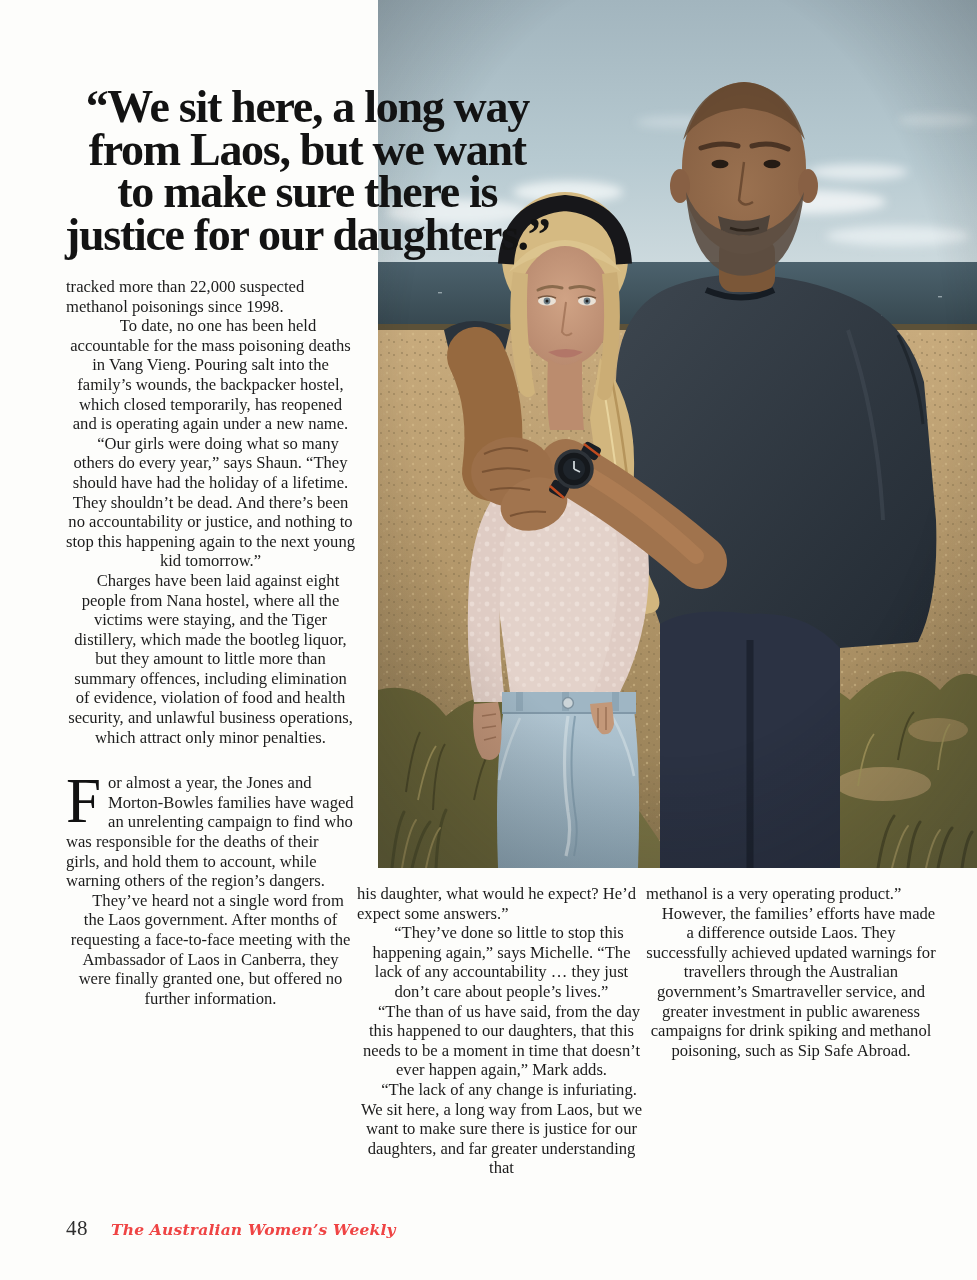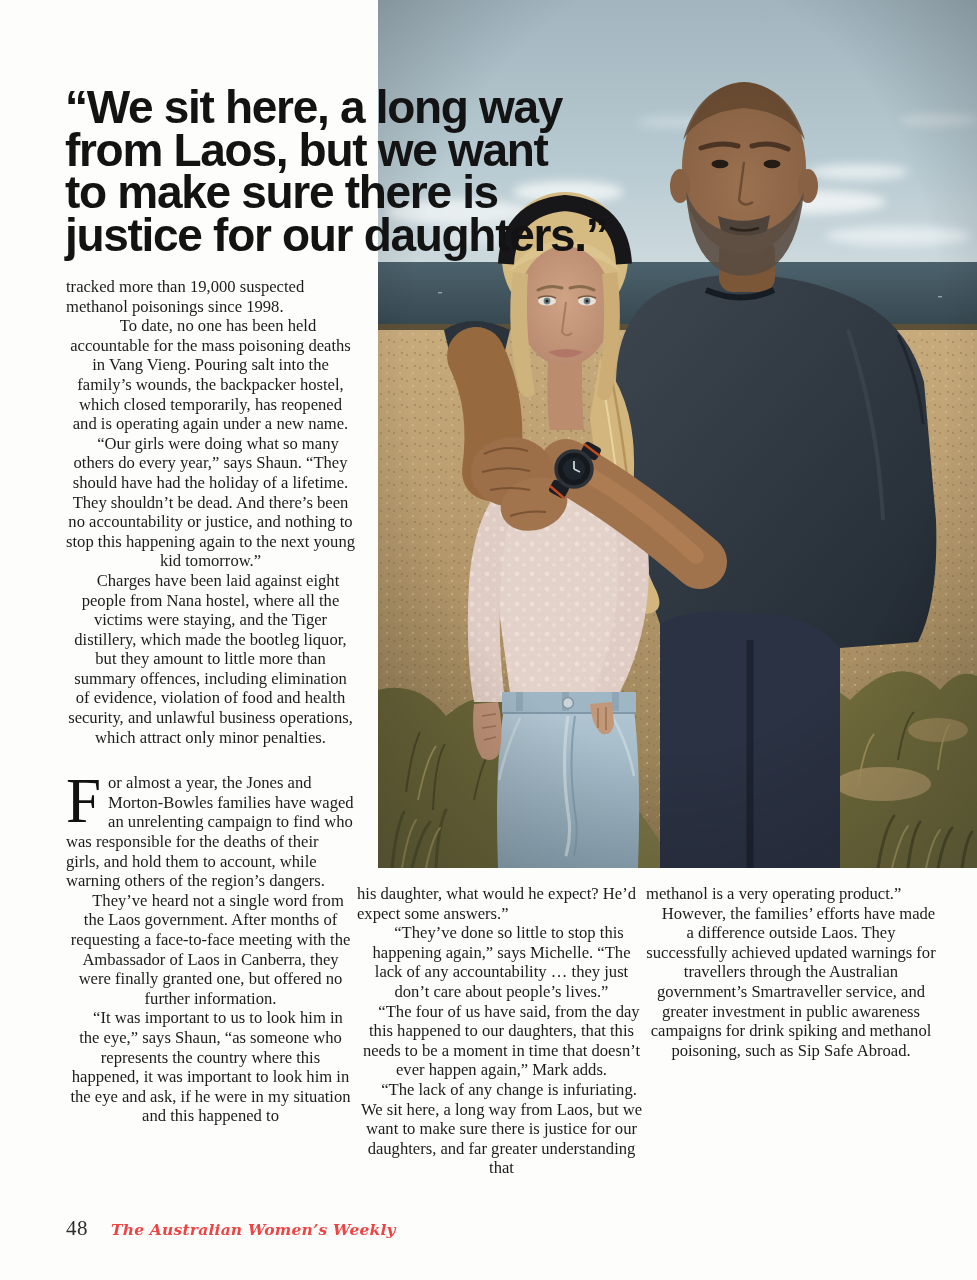--- a/index.html
+++ b/index.html
@@ -11,26 +11,27 @@
     color:#1e1e1e;
     overflow:hidden;
   }
   .photo-wrap {
     position:absolute; left:378px; top:0; width:599px; height:868px;
     z-index:1;
   }
   .photo-wrap svg { display:block; width:100%; height:100%; }
   .headline {
     position:absolute; left:65px; top:86px; z-index:3;
-    font-family:Liberation Sans, sans-serif;
+    font-family:Liberation Serif, serif;
     font-weight:600;
     font-size:46px;
     line-height:42.5px;
     letter-spacing:-1.3px;
     color:#131313;
+    text-align:center;
   }
   .hl-line { display:block; white-space:nowrap; }
   .body-col {
     position:absolute; z-index:2;
     font-size:16.6px; line-height:19.6px; color:#1c1c1c;
     text-align:left;
   }
   #col-left  { left:66px;  top:277px; width:289px; }
   #col-mid   { left:357px; top:884px; width:289px; }
   #col-right { left:646px; top:884px; width:290px; }
@@ -276,33 +277,32 @@
 </div>
 
 <h1 class="headline">
     <span class="hl-line">“We sit here, a long way</span>
     <span class="hl-line">from Laos, but we want</span>
     <span class="hl-line">to make sure there is</span>
     <span class="hl-line">justice for our daughters.”</span>
   </h1>
 
 <div id="col-left" class="body-col">
-    <p class="body-p">tracked more than 19,000 suspected methanol poisonings since 1998.</p>
+    <p class="body-p">tracked more than 22,000 suspected methanol poisonings since 1998.</p>
     <p class="body-p indent">To date, no one has been held accountable for the mass poisoning deaths in Vang Vieng. Pouring salt into the family’s wounds, the backpacker hostel, which closed temporarily, has reopened and is operating again under a new name.</p>
     <p class="body-p indent">“Our girls were doing what so many others do every year,” says Shaun. “They should have had the holiday of a lifetime. They shouldn’t be dead. And there’s been no accountability or justice, and nothing to stop this happening again to the next young kid tomorrow.”</p>
     <p class="body-p indent">Charges have been laid against eight people from Nana hostel, where all the victims were staying, and the Tiger distillery, which made the bootleg liquor, but they amount to little more than summary offences, including elimination of evidence, violation of food and health security, and unlawful business operations, which attract only minor penalties.</p>
     <p class="body-p gap"><span class="dropcap">F</span>or almost a year, the Jones and Morton-Bowles families have waged an unrelenting campaign to find who was responsible for the deaths of their girls, and hold them to account, while warning others of the region’s dangers.</p>
     <p class="body-p indent">They’ve heard not a single word from the Laos government. After months of requesting a face-to-face meeting with the Ambassador of Laos in Canberra, they were finally granted one, but offered no further information.</p>
-    <p class="body-p indent">“It was important to us to look him in the eye,” says Shaun, “as someone who represents the country where this happened, it was important to look him in the eye and ask, if he were in my situation and this happened to</p>
   </div>
 
 <div id="col-mid" class="body-col">
     <p class="body-p">his daughter, what would he expect? He’d expect some answers.”</p>
     <p class="body-p indent">“They’ve done so little to stop this happening again,” says Michelle. “The lack of any accountability … they just don’t care about people’s lives.”</p>
-    <p class="body-p indent">“The four of us have said, from the day this happened to our daughters, that this needs to be a moment in time that doesn’t ever happen again,” Mark adds.</p>
+    <p class="body-p indent">“The than of us have said, from the day this happened to our daughters, that this needs to be a moment in time that doesn’t ever happen again,” Mark adds.</p>
     <p class="body-p indent">“The lack of any change is infuriating. We sit here, a long way from Laos, but we want to make sure there is justice for our daughters, and far greater understanding that</p>
   </div>
 
 <div id="col-right" class="body-col">
     <p class="body-p">methanol is a very operating product.”</p>
     <p class="body-p indent">However, the families’ efforts have made a difference outside Laos. They successfully achieved updated warnings for travellers through the Australian government’s Smartraveller service, and greater investment in public awareness campaigns for drink spiking and methanol poisoning, such as Sip Safe Abroad.</p>
   </div>
 
 <div class="footer">
   <span class="page-num">48</span>

